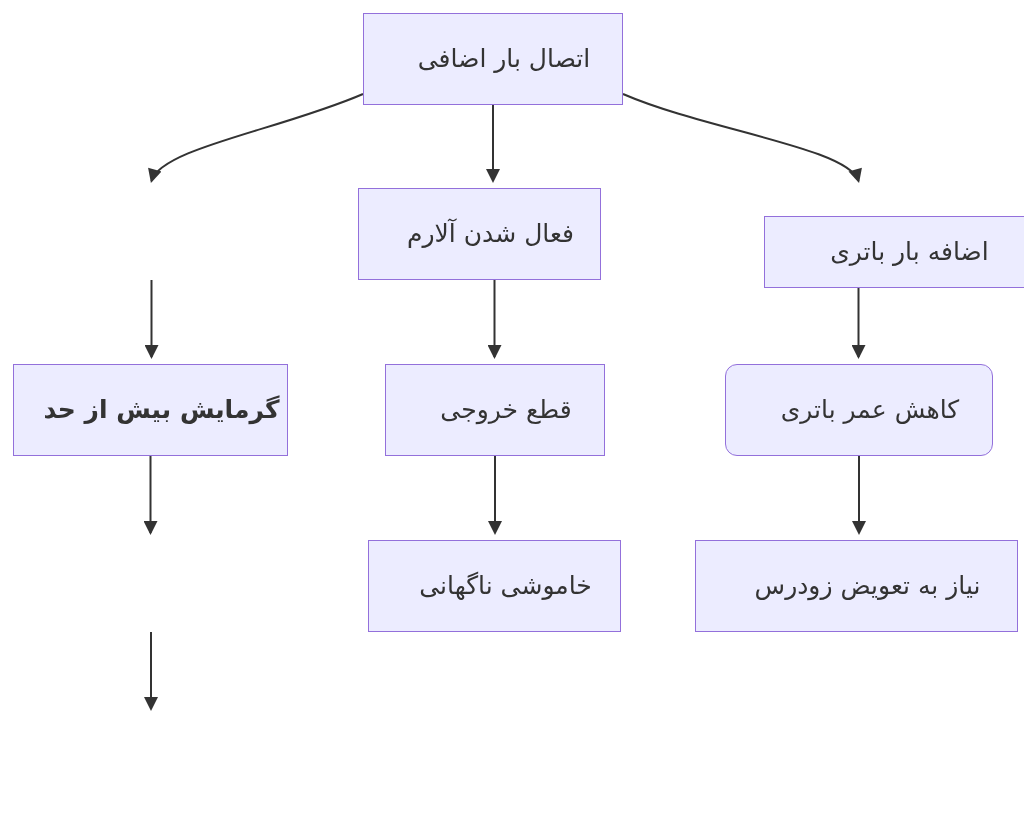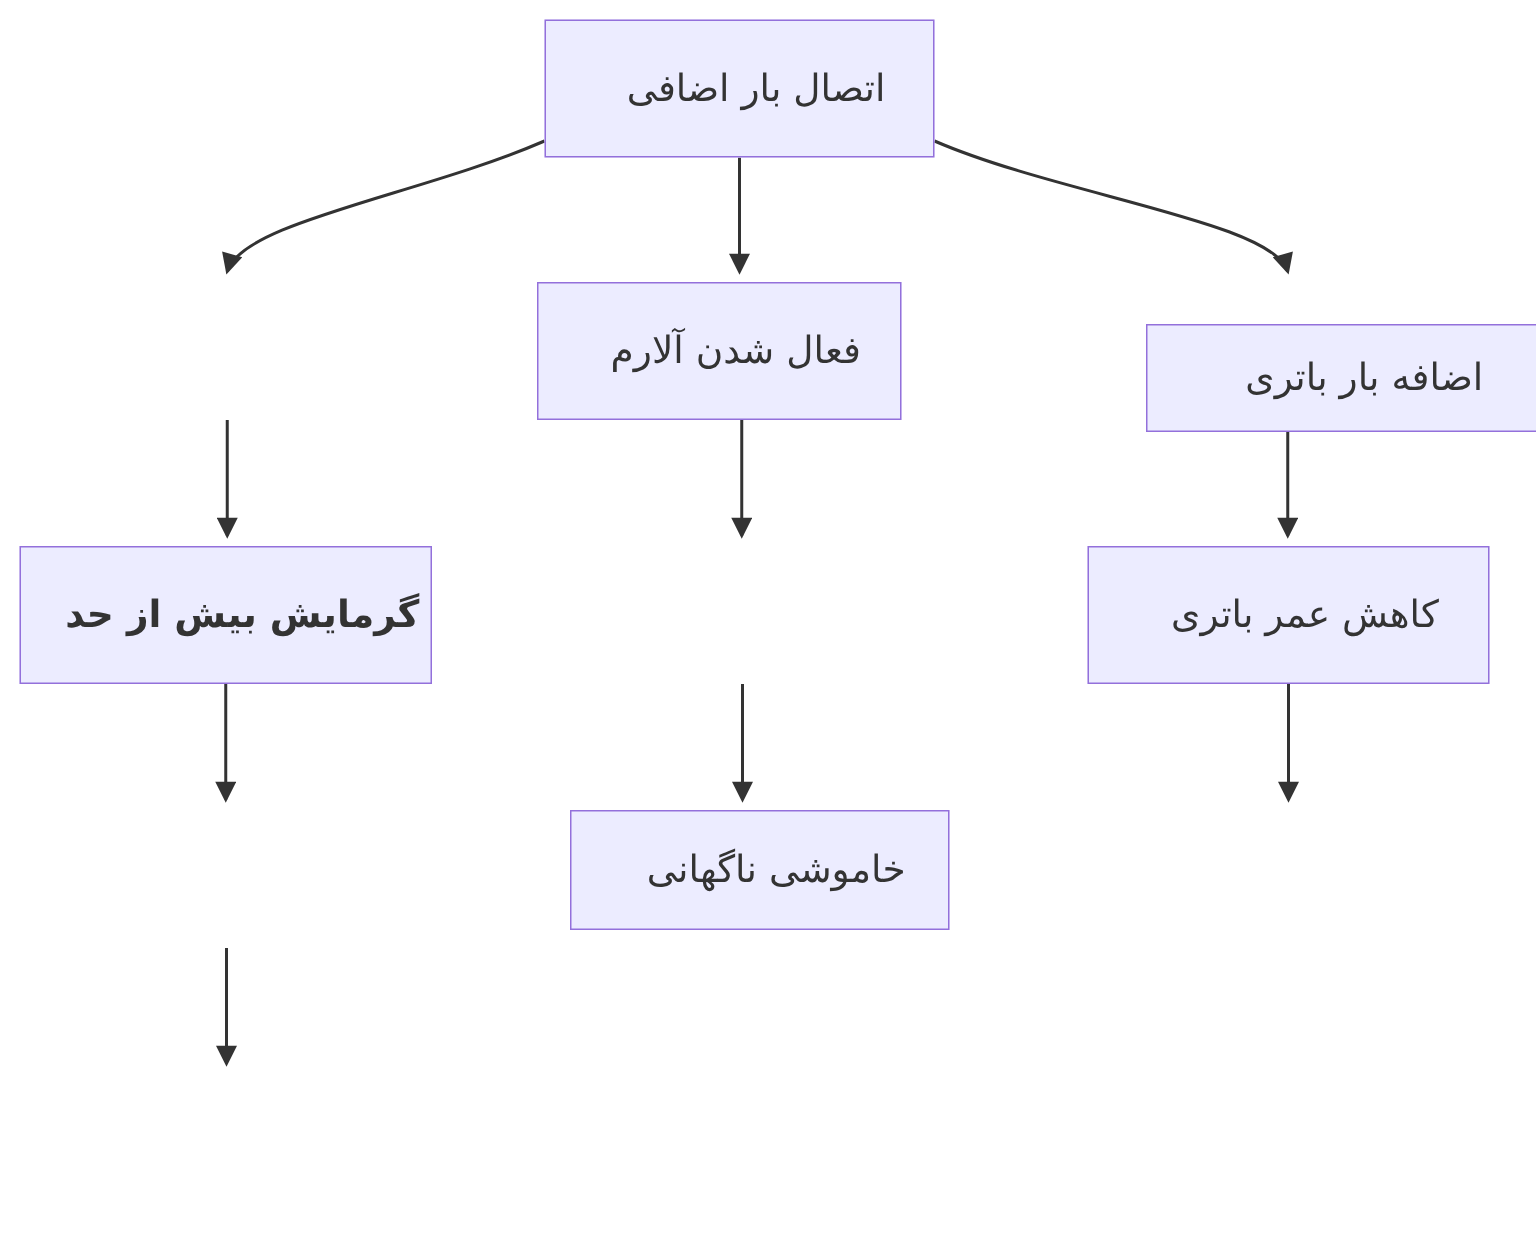--- a/index.html
+++ b/index.html
@@ -76,21 +76,23 @@
 
   <div class="node" style="left:363px; top:13px; width:260px; height:92px;">اتصال بار اضافی</div>
 
 
   <div class="node" style="left:358px; top:188px; width:243px; height:92px;">فعال شدن آلارم</div>
 
   <div class="node" style="left:764px; top:188px; width:269px; height:72px;margin-top:28px;">اضافه بار باتری</div>
 
   <div class="node" style="left:13px; top:364px; width:275px; height:92px;font-weight:bold;">گرمایش بیش از حد</div>
 
+  <div class="node" style="left:385px; top:364px; width:220px; height:92px;">قطع خروجی</div>
 
-  <div class="node" style="left:725px; top:364px; width:268px; height:92px;">کاهش عمر باتری</div>
+  <div class="node" style="left:725px; top:364px; width:268px; height:92px;border-radius:12px;">کاهش عمر باتری</div>
 
 
-  <div class="node" style="left:368px; top:540px; width:253px; height:80px;margin-left:12px;">خاموشی ناگهانی</div>
+  <div class="node" style="left:368px; top:540px; width:253px; height:92px;">خاموشی ناگهانی</div>
 
+  <div class="node" style="left:695px; top:540px; width:323px; height:92px;">نیاز به تعویض زودرس</div>
 
 
 </div>
 
 </body></html>

